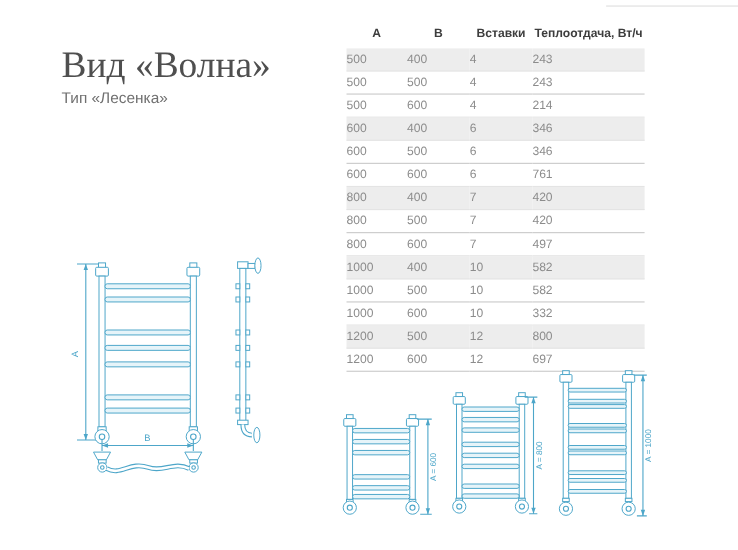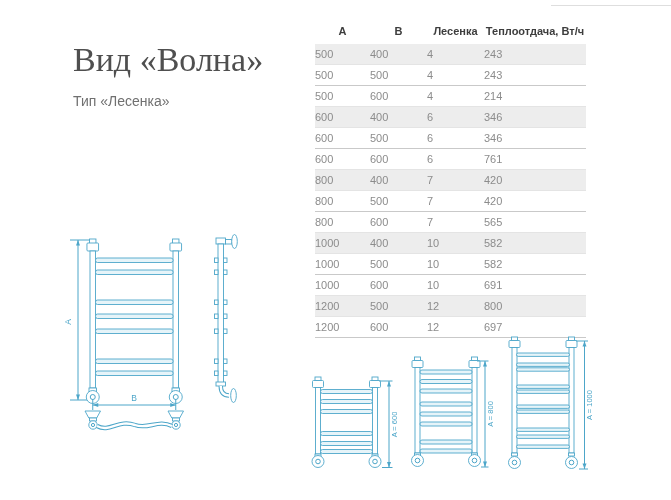--- a/index.html
+++ b/index.html
@@ -11,27 +11,27 @@
     --header-text:#3d3d3d;
     --body-text:#8c8c8c;
     --title-text:#4f4f4f;
     --subtitle-text:#707070;
   }
   html,body{margin:0;padding:0;background:#fff;}
   .page{
     position:relative;width:671px;height:500px;background:#ffffff;
     overflow:hidden;font-family:"Liberation Sans",sans-serif;
   }
-  .title-block{position:absolute;left:73px;top:41px;}
+  .title-block{position:absolute;left:56px;top:41px;}
   .page-title{
     font-family:"Liberation Serif",serif;font-size:34px;line-height:1.1;
     color:var(--title-text);white-space:nowrap;
   }
   .page-subtitle{
-    margin-top:15px;font-size:14px;color:var(--subtitle-text);white-space:nowrap;
+    margin-top:3px;font-size:14px;color:var(--subtitle-text);white-space:nowrap;
   }
   .top-divider{position:absolute;left:551px;top:5px;width:120px;height:1px;background:#dedede;}
 
   table.spec{
     position:absolute;left:315px;top:18px;width:271px;
     border-collapse:collapse;table-layout:fixed;font-size:11px;
   }
   table.spec col.c1{width:55px}
   table.spec col.c2{width:57px}
   table.spec col.c3{width:57px}
@@ -72,21 +72,21 @@
     <colgroup>
         <col class="c1">
         <col class="c2">
         <col class="c3">
         <col class="c4">
       </colgroup>
     <thead>
         <tr>
           <th>А</th>
           <th>В</th>
-          <th>Лесенка</th>
+          <th>Вставки</th>
           <th>Теплоотдача, Вт/ч</th>
         </tr>
       </thead>
     <tbody>
         <tr>
           <td>500</td>
           <td>400</td>
           <td>4</td>
           <td>243</td>
         </tr>
@@ -129,39 +129,39 @@
         <tr>
           <td>800</td>
           <td>500</td>
           <td>7</td>
           <td>420</td>
         </tr>
         <tr>
           <td>800</td>
           <td>600</td>
           <td>7</td>
-          <td>565</td>
+          <td>497</td>
         </tr>
         <tr>
           <td>1000</td>
           <td>400</td>
           <td>10</td>
           <td>582</td>
         </tr>
         <tr>
           <td>1000</td>
           <td>500</td>
           <td>10</td>
           <td>582</td>
         </tr>
         <tr>
           <td>1000</td>
           <td>600</td>
           <td>10</td>
-          <td>691</td>
+          <td>332</td>
         </tr>
         <tr>
           <td>1200</td>
           <td>500</td>
           <td>12</td>
           <td>800</td>
         </tr>
         <tr>
           <td>1200</td>
           <td>600</td>

